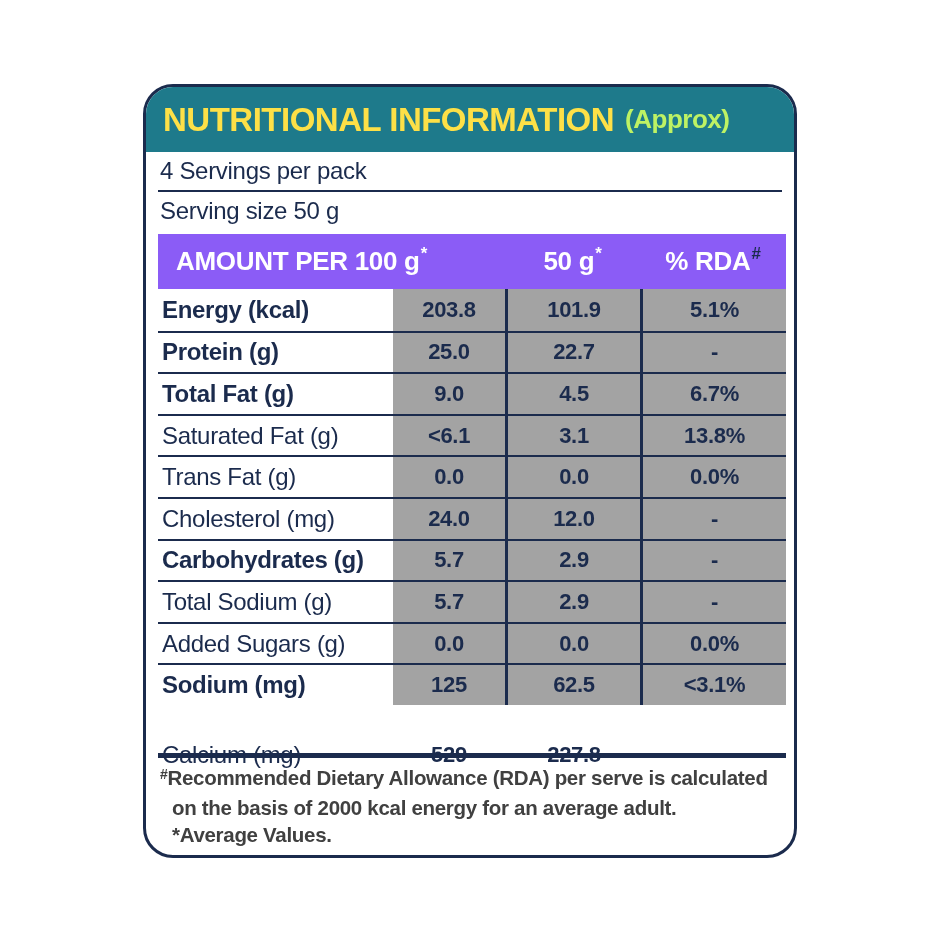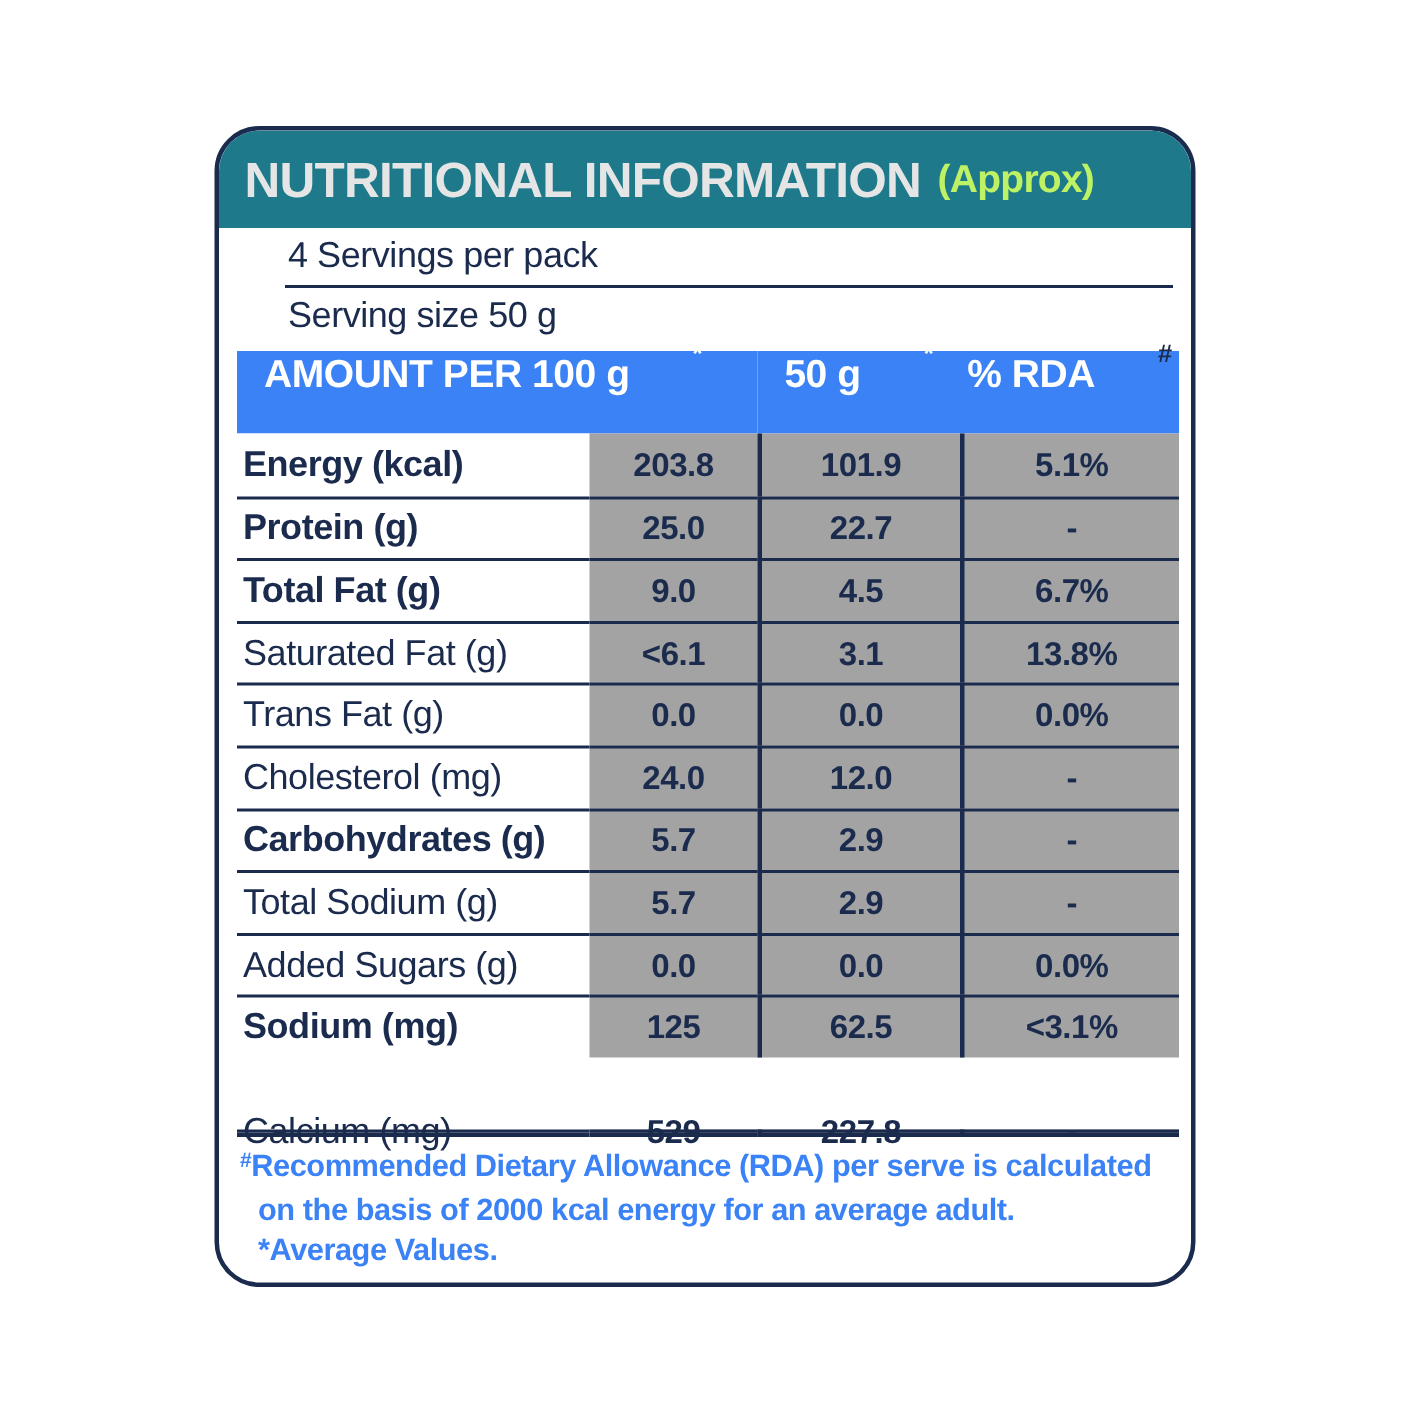--- a/index.html
+++ b/index.html
@@ -24,21 +24,21 @@
 
   
   .title-band {
     height: 65px;
     background: #1E7A8B;
     display: flex;
     align-items: center;
     padding: 0 17px;
   }
   .title-band .title {
-    color: #e5e5e5;
+    color: #fde047;
     font-size: 33px;
     font-weight: 800;
     letter-spacing: -0.5px;
     white-space: nowrap;
   }
   .title-band .approx {
     color: #bef264;
     font-size: 26px;
     font-weight: 600;
     margin-left: 11px;
@@ -48,44 +48,43 @@
 
   
   .serving-wrap { margin: 0 12px; }
   .serving-row {
     display: flex;
     align-items: center;
     font-size: 24px;
     font-weight: 500;
     letter-spacing: -0.3px;
     padding-left: 2px;
-    margin-left: 32px;
   }
   .serving-row.first { height: 40px; border-bottom: 2.5px solid #1B2B4D; }
   .serving-row.second { height: 38px; }
 
   
   .ntable {
     margin: 4px 12px 0 12px;
     width: 628px;
     display: grid;
     grid-template-columns: 235px 112px 135px 146px;
     grid-template-rows: 55px;
     grid-auto-rows: 41.6px;
   }
   .hcell {
-    background: #3b82f6;
+    background: #8b5cf6;
     color: #ffffff;
     font-size: 26px;
     font-weight: 800;
     letter-spacing: -0.3px;
     display: flex;
+    align-items: center;
     justify-content: center;
     white-space: nowrap;
-    gap: 41px;
   }
   .hcell.amount {
     grid-column: 1 / 3;
     justify-content: flex-start;
     padding-left: 18px;
   }
   .sup {
     font-size: 17px;
     font-weight: 800;
     position: relative;
@@ -115,21 +114,21 @@
     font-weight: 700;
     letter-spacing: -0.3px;
   }
   .cell.vdiv { border-left: 3px solid #1B2B4D; }
   .trow + .trow > .cell { border-top: 2.5px solid #1B2B4D; }
   .trow:last-child > .cell { border-bottom: 3px solid #1B2B4D; margin-top: 48px; }
 
   
   .footnotes {
     margin: 17px 14px 0 14px;
-    color: #3b82f6;
+    color: #404040;
     font-size: 20.5px;
     font-weight: 600;
     letter-spacing: -0.3px;
     line-height: 27px;
   }
   .footnotes .rda-note { padding-left: 12px; text-indent: -12px; }
   .footnotes .fsup {
     font-size: 14px;
     font-weight: 700;
     position: relative;

